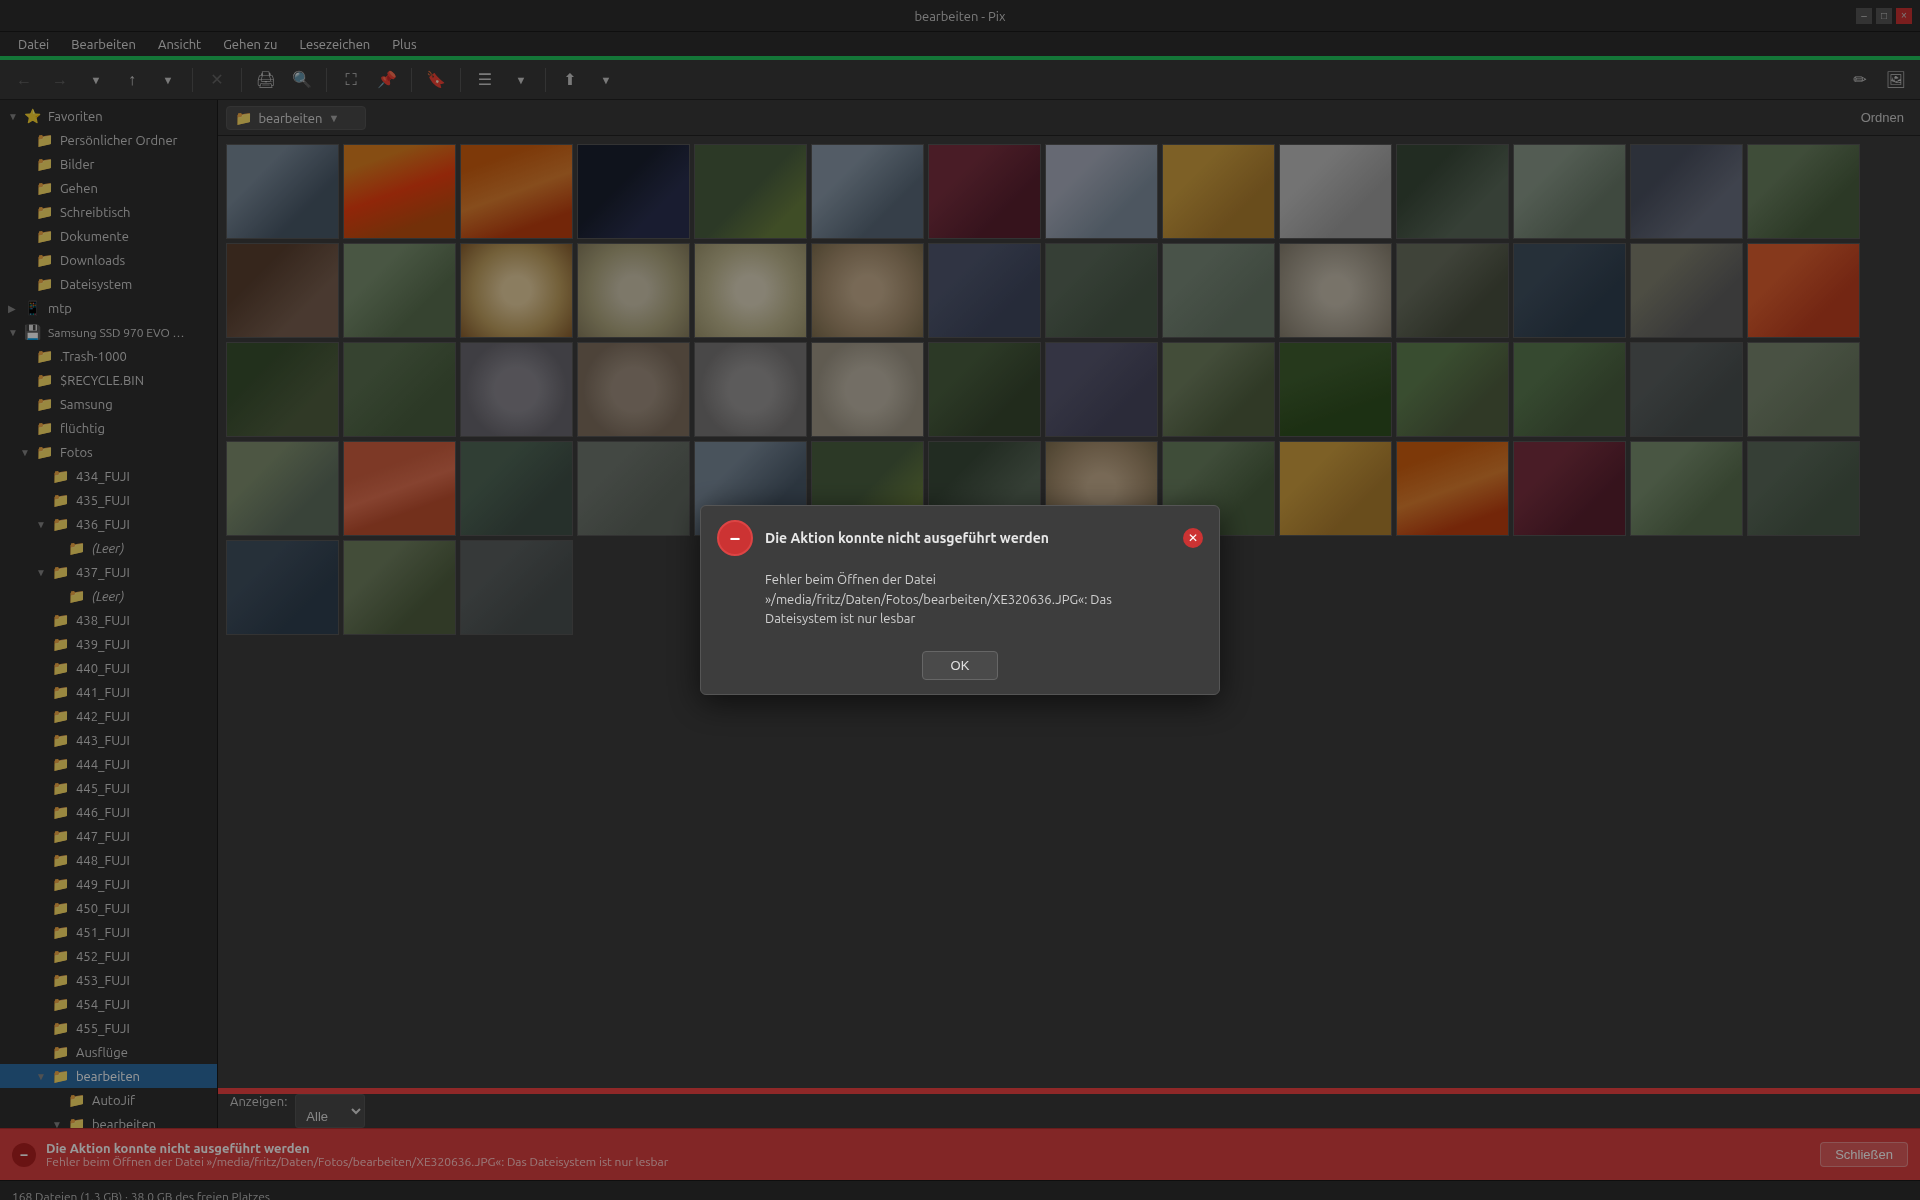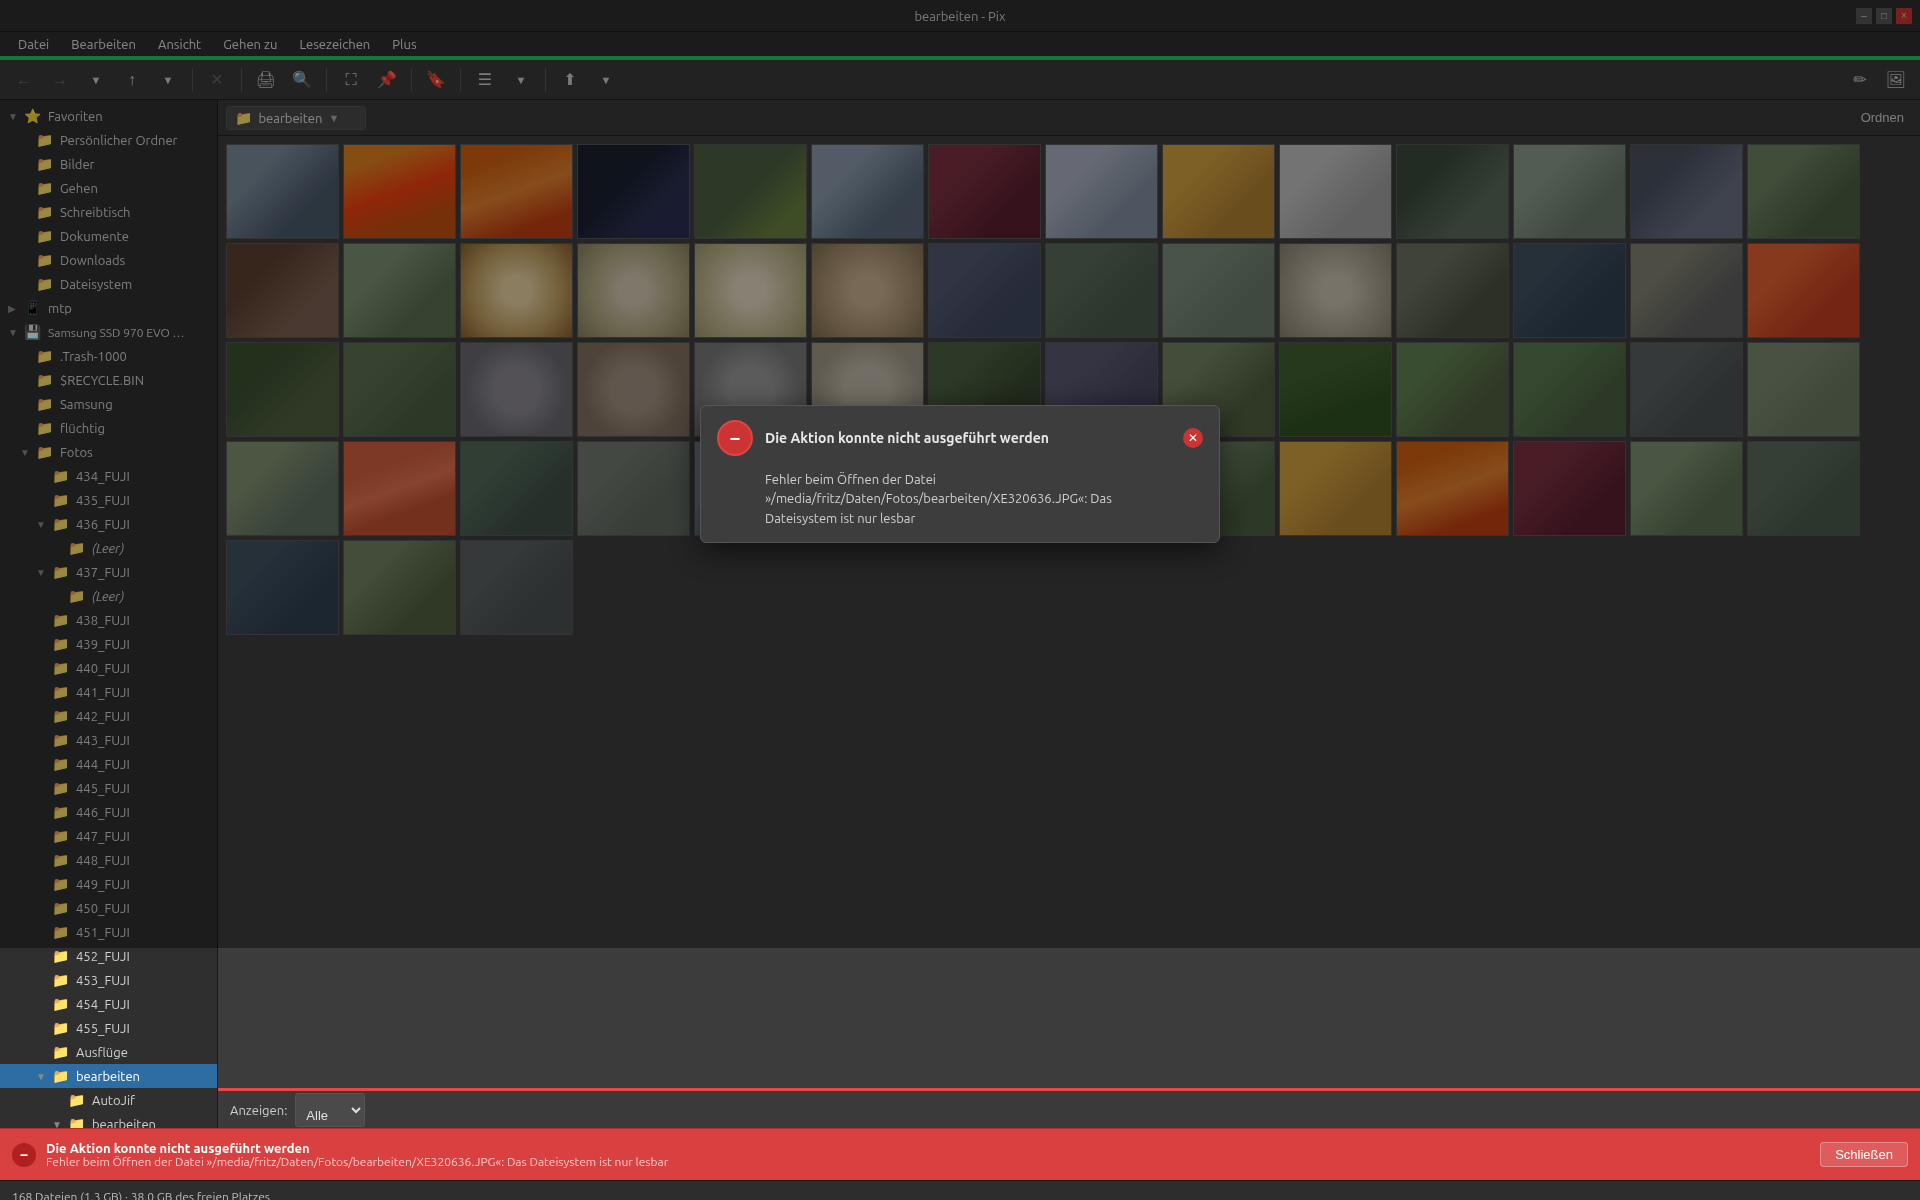--- a/index.html
+++ b/index.html
@@ -183,23 +183,23 @@
       overflow: hidden;
       flex-shrink: 0;
       position: relative;
     }
 
     
     #bottombar {
       height: 40px;
       background: #3a3a3a;
       display: flex;
-      align-items: center;
+      align-items: flex-start;
       padding: 0 12px;
-      border-top: 3px solid #ef4444;
+      border-top: 6px solid #ef4444;
       gap: 8px;
     }
     .show-label { color: #ccc; font-size: 13px; }
     .show-dropdown {
       background: #4a4a4a;
       border: 1px solid #555;
       border-radius: 3px;
       padding: 13px 20px 2px 6px;
       color: #e0e0e0;
       font-size: 13px;
@@ -367,21 +367,21 @@
     .photo-45 { background: linear-gradient(135deg, #506858 30%, #405048 70%); }
     .photo-46 { background: linear-gradient(135deg, #707870 30%, #606860 70%); }
 
     .indent-1 { padding-left: 20px; }
     .indent-2 { padding-left: 36px; }
     .indent-3 { padding-left: 52px; }
   </style>
 </head>
 <body>
 
-<div style="position:relative; width:1920px; height:948px;">
+<div style="position:relative; width:1920px; height:1200px;">
 
   <div id="titlebar">
     <span class="title">bearbeiten - Pix</span>
     <div class="window-controls">
       <button class="win-btn">–</button>
       <button class="win-btn">□</button>
       <button class="win-btn" style="background:#cc3333;">×</button>
     </div>
   </div>
 
@@ -749,16 +749,19 @@
   <div id="dialog-overlay">
     <div id="dialog">
       <div id="dialog-header">
         <div class="dialog-error-icon">–</div>
         <span id="dialog-title">Die Aktion konnte nicht ausgeführt werden</span>
         <button class="dialog-close-btn">✕</button>
       </div>
       <div id="dialog-body">
         <span>Fehler beim Öffnen der Datei »/media/fritz/Daten/Fotos/bearbeiten/XE320636.JPG«: Das Dateisystem ist nur lesbar</span>
       </div>
+      <div id="dialog-footer">
+        <button class="dialog-ok-btn">OK</button>
+      </div>
     </div>
   </div>
 
 </div>
 
 </body></html>

